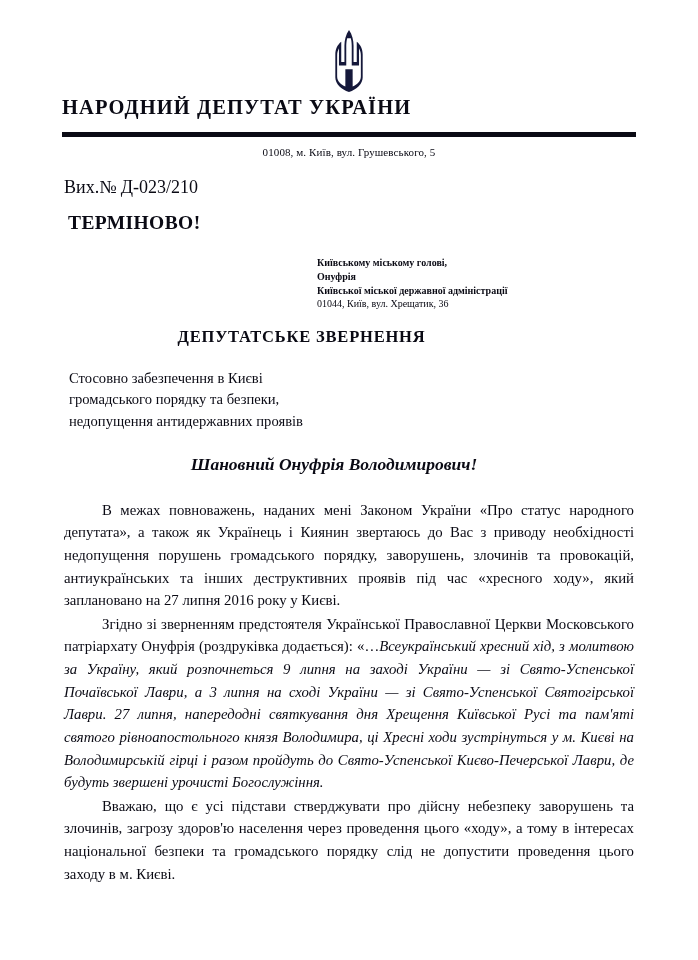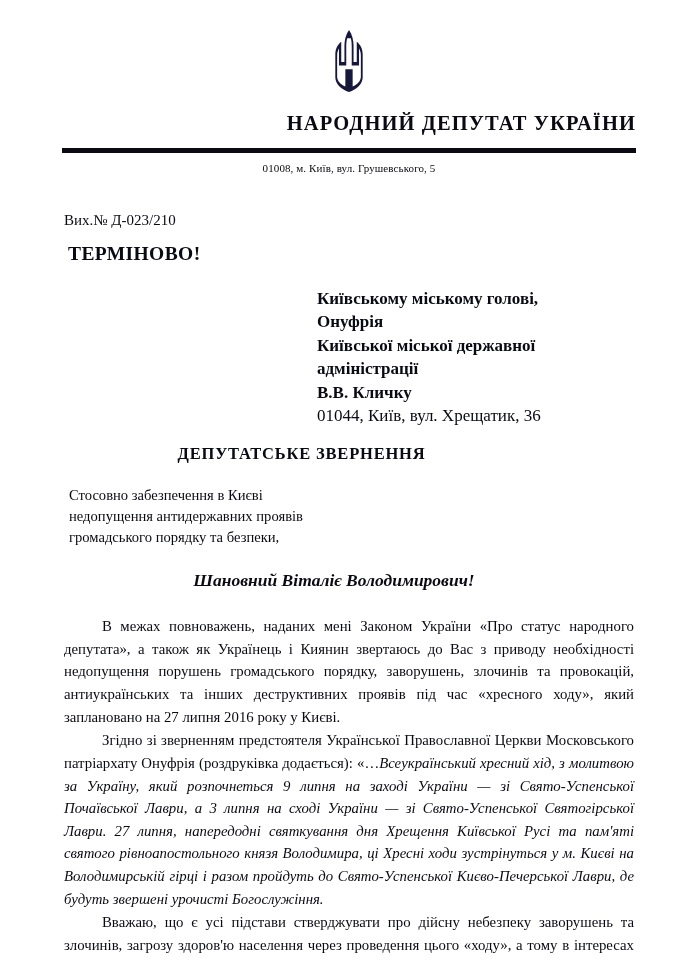--- a/index.html
+++ b/index.html
@@ -29,66 +29,66 @@
     justify-content: center;
     padding-top: 30px;
   }
   .emblem {
     width: 46px;
     height: 62px;
   }
 
   
   .org-title {
-    text-align: right;
+    text-align: left;
     font-weight: bold;
     font-size: 20.5px;
     letter-spacing: 1.1px;
-    margin-top: 20px;
+    margin-top: 4px;
     font-family: "Liberation Serif", "DejaVu Serif", serif;
   }
   .rule {
     margin-top: 13px;
     height: 4px;
     background: #0a0a14;
     border-bottom: 1px solid #0a0a14;
   }
   .address-line {
     text-align: center;
     font-size: 11px;
     margin-top: 9px;
     letter-spacing: .1px;
   }
 
   
   .meta-row {
     display: flex;
     justify-content: space-between;
     align-items: baseline;
-    margin-top: 38px;
-    font-size: 15px;
+    margin-top: 19px;
+    font-size: 18px;
     gap: 48px;
   }
   .meta-left { padding-left: 2px; }
   .meta-right { padding-right: 66px; }
 
   
   .urgent {
     margin-top: 14px;
     font-weight: bold;
     font-size: 19.5px;
     letter-spacing: .4px;
     padding-left: 6px;
   }
 
   
   .addressee {
     margin-top: 22px;
     padding-left: 255px;
-    font-size: 17px;
+    font-size: 10px;
     line-height: 1.38;
   }
   .addressee .b { font-weight: bold; }
 
   
   .doc-type {
     margin-top: 16px;
     text-align: center;
     font-weight: bold;
     font-size: 16.5px;
@@ -158,33 +158,32 @@
   <div class="meta-row">
     <div class="meta-left">Вих.№ Д-023/210</div>
   </div>
 
   <div class="urgent">ТЕРМІНОВО!</div>
 
   <div class="addressee">
     <div class="b">Київському міському голові,</div>
     <div class="b">Онуфрія</div>
     <div class="b">Київської міської державної адміністрації</div>
-    <div class="b">В.В. Кличку</div>
     <div>01044, Київ, вул. Хрещатик, 36</div>
   </div>
 
   <div class="doc-type">ДЕПУТАТСЬКЕ ЗВЕРНЕННЯ</div>
 
   <div class="subject">
     <div>Стосовно забезпечення в Києві</div>
+    <div>громадського порядку та безпеки,</div>
     <div>недопущення антидержавних проявів</div>
-    <div>громадського порядку та безпеки,</div>
   </div>
 
-  <div class="salutation">Шановний Віталіє Володимирович!</div>
+  <div class="salutation">Шановний Онуфрія Володимирович!</div>
 
   <div class="body-text">
     <p>В межах повноважень, наданих мені Законом України «Про статус народного депутата», а також як Українець і Киянин звертаюсь до Вас з приводу необхідності недопущення порушень громадського порядку, заворушень, злочинів та провокацій, антиукраїнських та інших деструктивних проявів під час «хресного ходу», який заплановано на 27 липня 2016 року у Києві.</p>
     <p><span>Згідно зі зверненням предстоятеля Української Православної Церкви Московського патріархату Онуфрія (роздруківка додається): «…</span><span class="it">Всеукраїнський хресний хід, з молитвою за Україну, який розпочнеться 9 липня на заході України — зі Свято-Успенської Почаївської Лаври, а 3 липня на сході України — зі Свято-Успенської Святогірської Лаври. 27 липня, напередодні святкування дня Хрещення Київської Русі та пам'яті святого рівноапостольного князя Володимира, ці Хресні ходи зустрінуться у м. Києві на Володимирській гірці і разом пройдуть до Свято-Успенської Києво-Печерської Лаври, де будуть звершені урочисті Богослужіння.</span></p>
     <p>Вважаю, що є усі підстави стверджувати про дійсну небезпеку заворушень та злочинів, загрозу здоров'ю населення через проведення цього «ходу», а тому в інтересах національної безпеки та громадського порядку слід не допустити проведення цього заходу в м. Києві.</p>
   </div>
 
 </div>
 
 </body></html>

